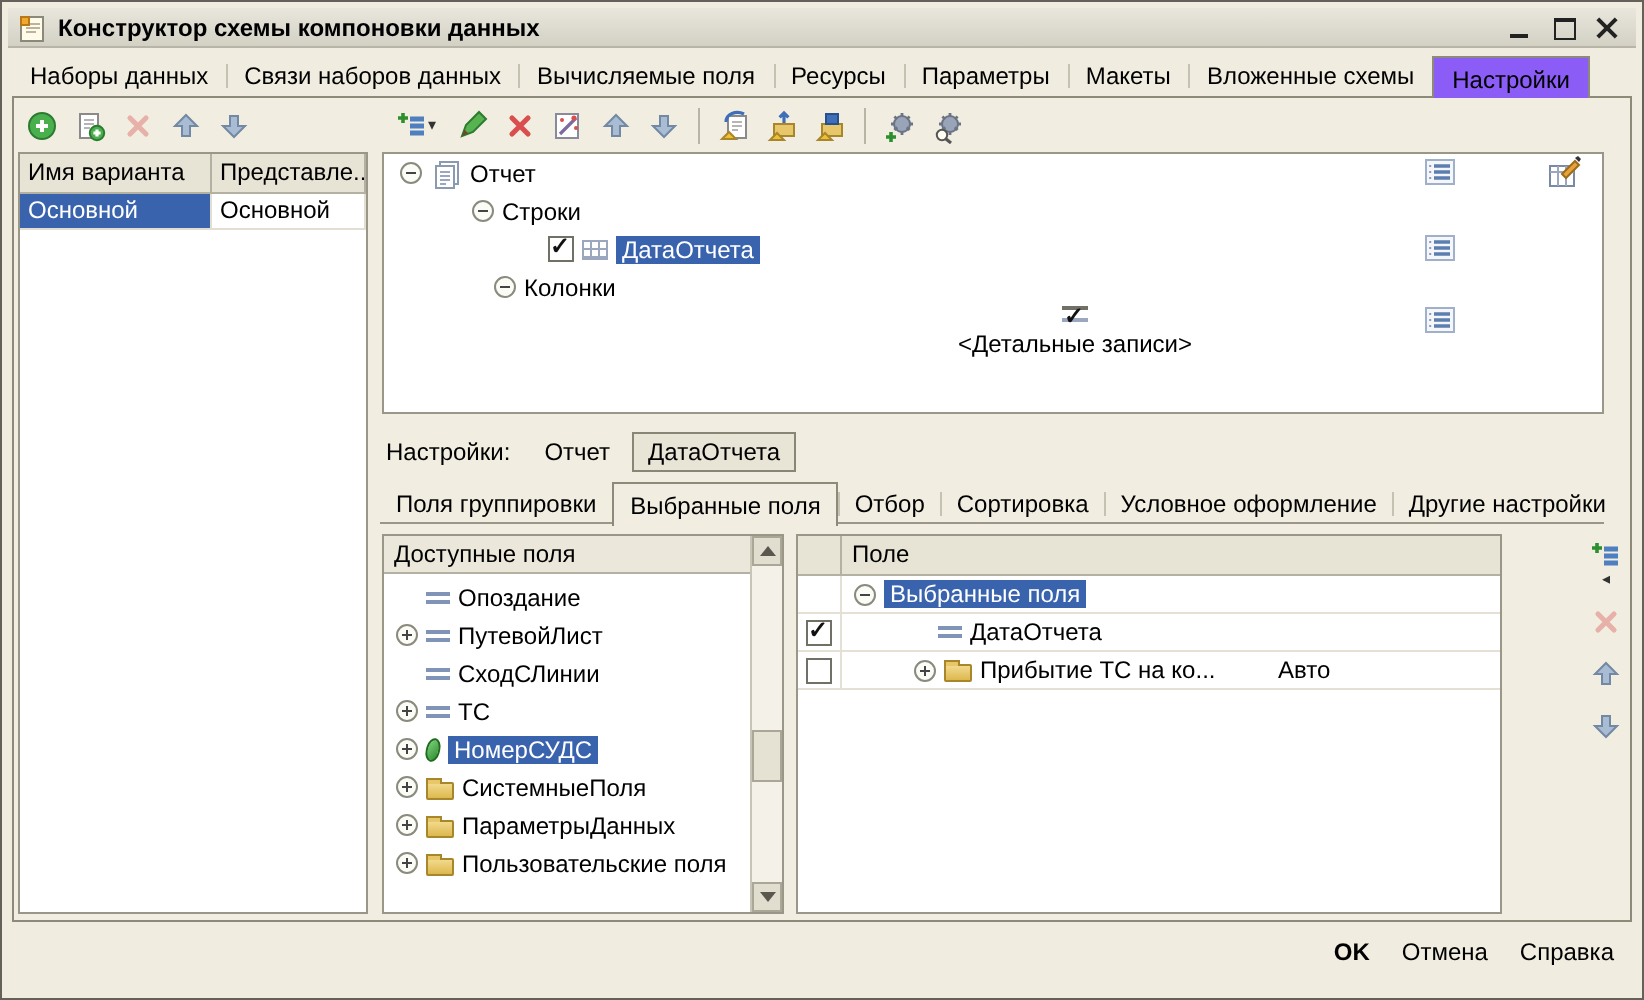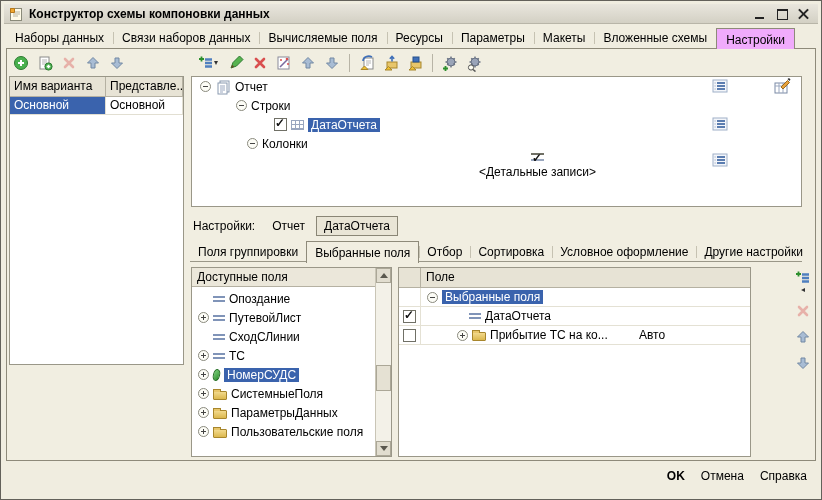--- a/index.html
+++ b/index.html
@@ -14,21 +14,21 @@
   .wbtns{margin-left:auto;display:flex;align-items:center;gap:10px;padding-right:4px;}
   .wb{width:12px;height:12px;position:relative;cursor:default;}
   .wb-min::after{content:"";position:absolute;left:1px;bottom:1px;width:9px;height:2px;background:#222;}
   .wb-max::after{content:"";position:absolute;left:1px;top:1px;width:9px;height:8px;border:1px solid #222;border-top-width:2px;}
   .wb-close::before,.wb-close::after{content:"";position:absolute;left:-1px;top:5px;width:13px;height:2px;background:#222;}
   .wb-close::before{transform:rotate(45deg);} .wb-close::after{transform:rotate(-45deg);}
   
   .tabstrip{position:absolute;left:5px;top:27px;right:5px;height:20px;display:flex;align-items:flex-end;z-index:3;}
   .tab{padding:3px 9px 3px 9px;white-space:nowrap;position:relative;color:#000;}
   .tab + .tab::before{content:"";position:absolute;left:0;top:4px;bottom:4px;width:1px;background:#c6c2b2;}
-  .tab.active{background:#f0abfc;border:1px solid #8e8a7a;border-bottom:none;height:21px;
+  .tab.active{background:#8b5cf6;border:1px solid #8e8a7a;border-bottom:none;height:21px;
     margin-bottom:-1px;z-index:4;padding-top:4px;}
   .tab.active::before{display:none;}
   .content-frame{position:absolute;left:5px;top:47px;right:5px;height:413px;border:1px solid #8e8a7a;background:#f1eee1;}
   
   .tbar{position:absolute;display:flex;align-items:center;gap:4px;height:22px;}
   .tbtn{width:20px;height:20px;display:flex;align-items:center;justify-content:center;position:relative;}
   .tsep{width:1px;height:18px;background:#b8b4a6;margin:0 3px;}
   .disabled{opacity:.38;}
   .caret{font-size:8px;line-height:8px;color:#333;}
   
@@ -166,21 +166,21 @@
       </span>
     <span class="tbtn">
         <span>
           <svg width="16" height="16" viewBox="0 0 16 16">
             <path d="M8 13.5L2.5 8H6V3h4v5h3.5z" fill="#a8bcd4" stroke="#7288a3"></path>
           </svg>
         </span>
       </span>
   </div>
 
-  <div class="panel" style="left:8px;top:75px;width:175px;height:289px;">
+  <div class="panel" style="left:8px;top:75px;width:175px;height:381px;">
     <div class="vhead">
       <div style="width:96px;">Имя варианта</div>
       <div style="flex:1;">Представле...</div>
     </div>
     <div class="vrow">
       <div class="vcell selblue" style="width:96px;">Основной</div>
       <div class="vcell" style="flex:1;">Основной</div>
     </div>
   </div>
 

